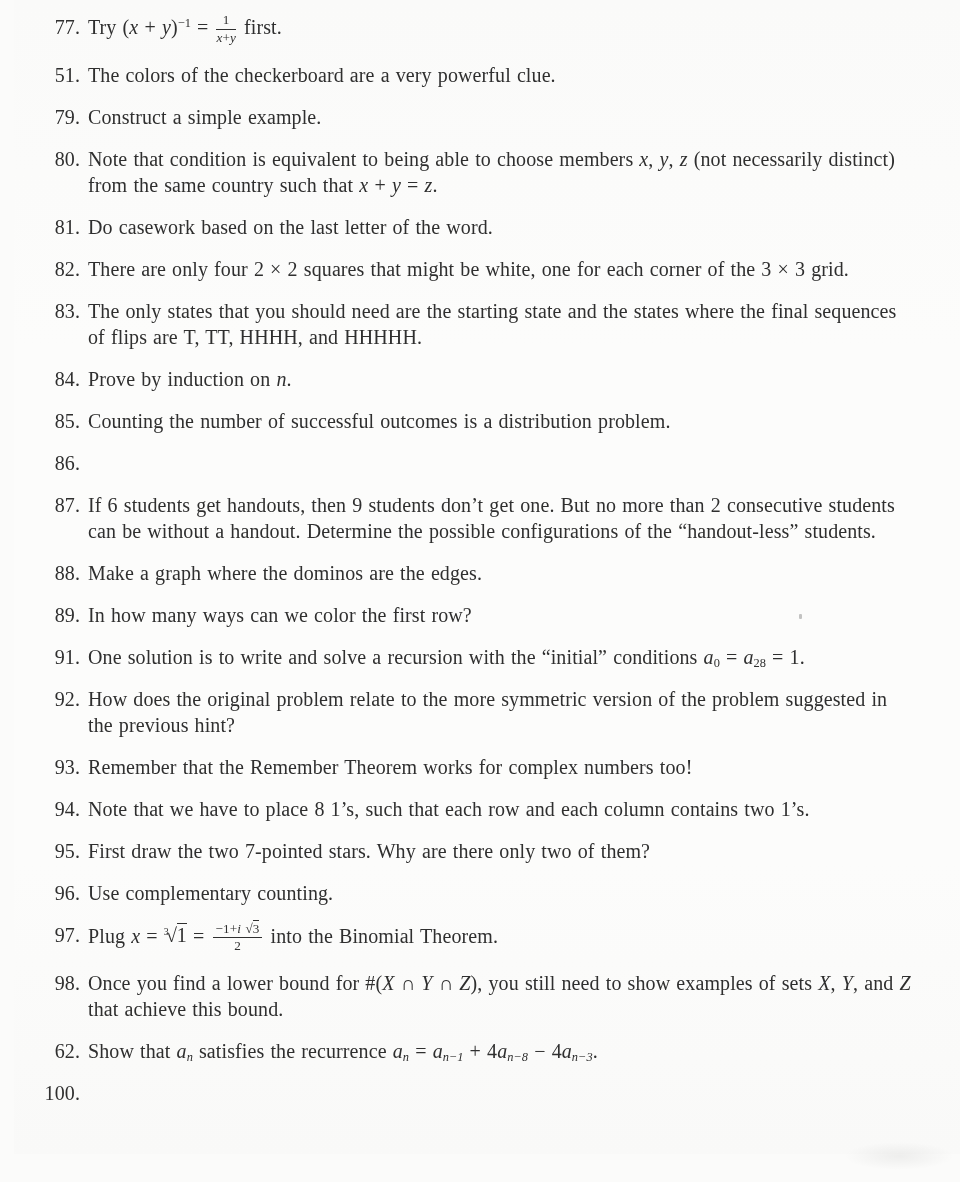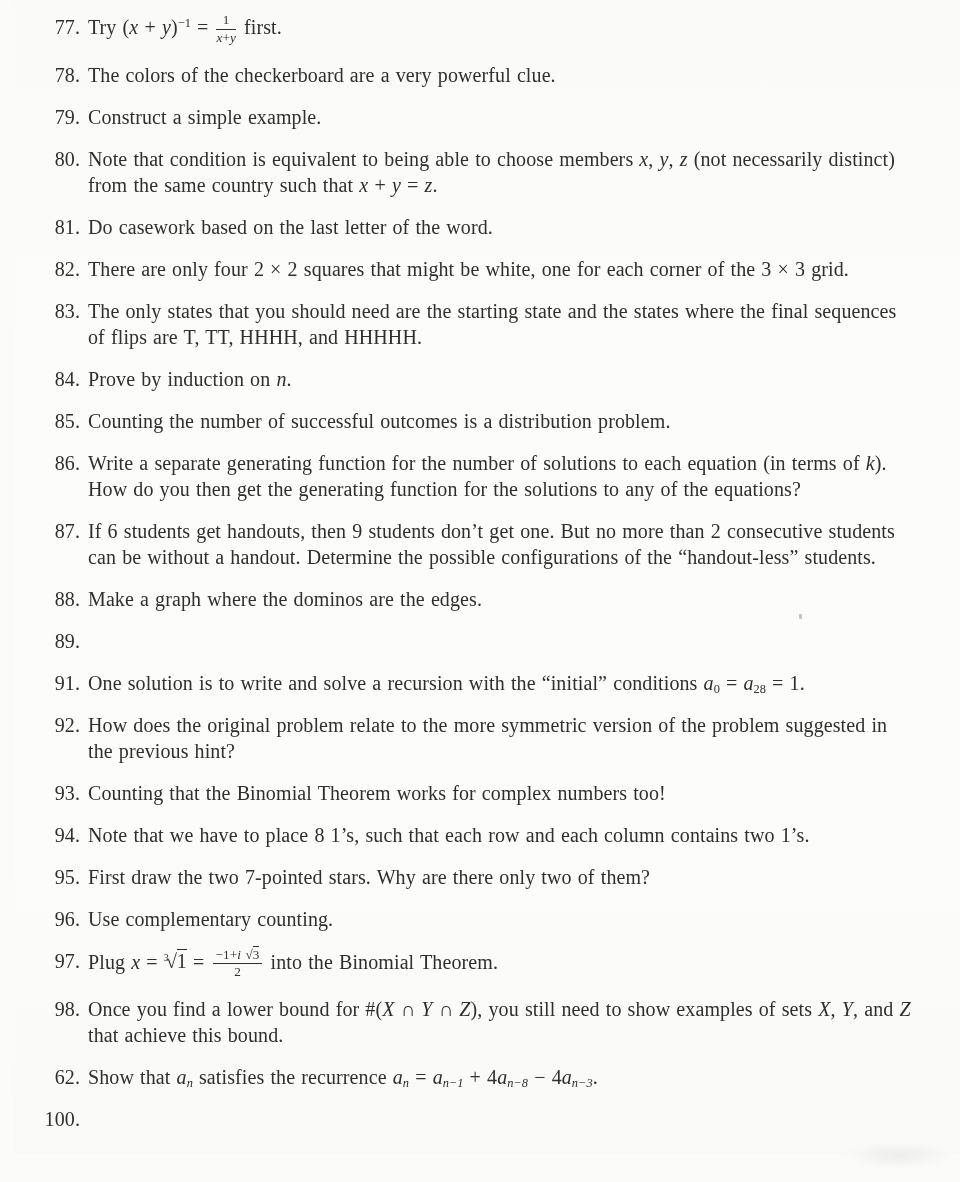--- a/index.html
+++ b/index.html
@@ -109,21 +109,21 @@
 <body>
 
 <div class="page">
   <ol class="hint-list">
   <li class="hint">
     <span class="hint-number">77.</span>
     <span class="hint-text">Try (<span class="mvar">x</span> + <span class="mvar">y</span>)<sup class="msup">−1</sup> = <span class="frac"><span class="fnum">1</span><span class="fden"><span class="mvar">x</span>+<span class="mvar">y</span></span></span> first.</span>
   </li>
 
   <li class="hint">
-    <span class="hint-number">78.</span>
+    <span class="hint-number">51.</span>
     <span class="hint-text">The colors of the checkerboard are a very powerful clue.</span>
   </li>
 
   <li class="hint">
     <span class="hint-number">79.</span>
     <span class="hint-text">Construct a simple example.</span>
   </li>
 
   <li class="hint">
     <span class="hint-number">80.</span>
@@ -150,51 +150,51 @@
     <span class="hint-text">Prove by induction on <span class="mvar">n</span>.</span>
   </li>
 
   <li class="hint">
     <span class="hint-number">85.</span>
     <span class="hint-text">Counting the number of successful outcomes is a distribution problem.</span>
   </li>
 
   <li class="hint">
     <span class="hint-number">86.</span>
-    <span class="hint-text">Write a separate generating function for the number of solutions to each equation (in terms of <span class="mvar">k</span>).<br>How do you then get the generating function for the solutions to any of the equations?</span>
   </li>
 
   <li class="hint">
     <span class="hint-number">87.</span>
     <span class="hint-text">If 6 students get handouts, then 9 students don’t get one. But no more than 2 consecutive students<br>can be without a handout. Determine the possible configurations of the “handout-less” students.</span>
   </li>
 
   <li class="hint">
     <span class="hint-number">88.</span>
     <span class="hint-text">Make a graph where the dominos are the edges.</span>
   </li>
 
   <li class="hint">
     <span class="hint-number">89.</span>
+    <span class="hint-text">In how many ways can we color the first row?</span>
   </li>
 
 
   <li class="hint">
     <span class="hint-number">91.</span>
     <span class="hint-text">One solution is to write and solve a recursion with the “initial” conditions <span class="mvar">a</span><sub class="msub">0</sub> = <span class="mvar">a</span><sub class="msub">28</sub> = 1.</span>
   </li>
 
   <li class="hint">
     <span class="hint-number">92.</span>
     <span class="hint-text">How does the original problem relate to the more symmetric version of the problem suggested in<br>the previous hint?</span>
   </li>
 
   <li class="hint">
     <span class="hint-number">93.</span>
-    <span class="hint-text">Counting that the Binomial Theorem works for complex numbers too!</span>
+    <span class="hint-text">Remember that the Remember Theorem works for complex numbers too!</span>
   </li>
 
   <li class="hint">
     <span class="hint-number">94.</span>
     <span class="hint-text">Note that we have to place 8 1’s, such that each row and each column contains two 1’s.</span>
   </li>
 
   <li class="hint">
     <span class="hint-number">95.</span>
     <span class="hint-text">First draw the two 7-pointed stars. Why are there only two of them?</span>

